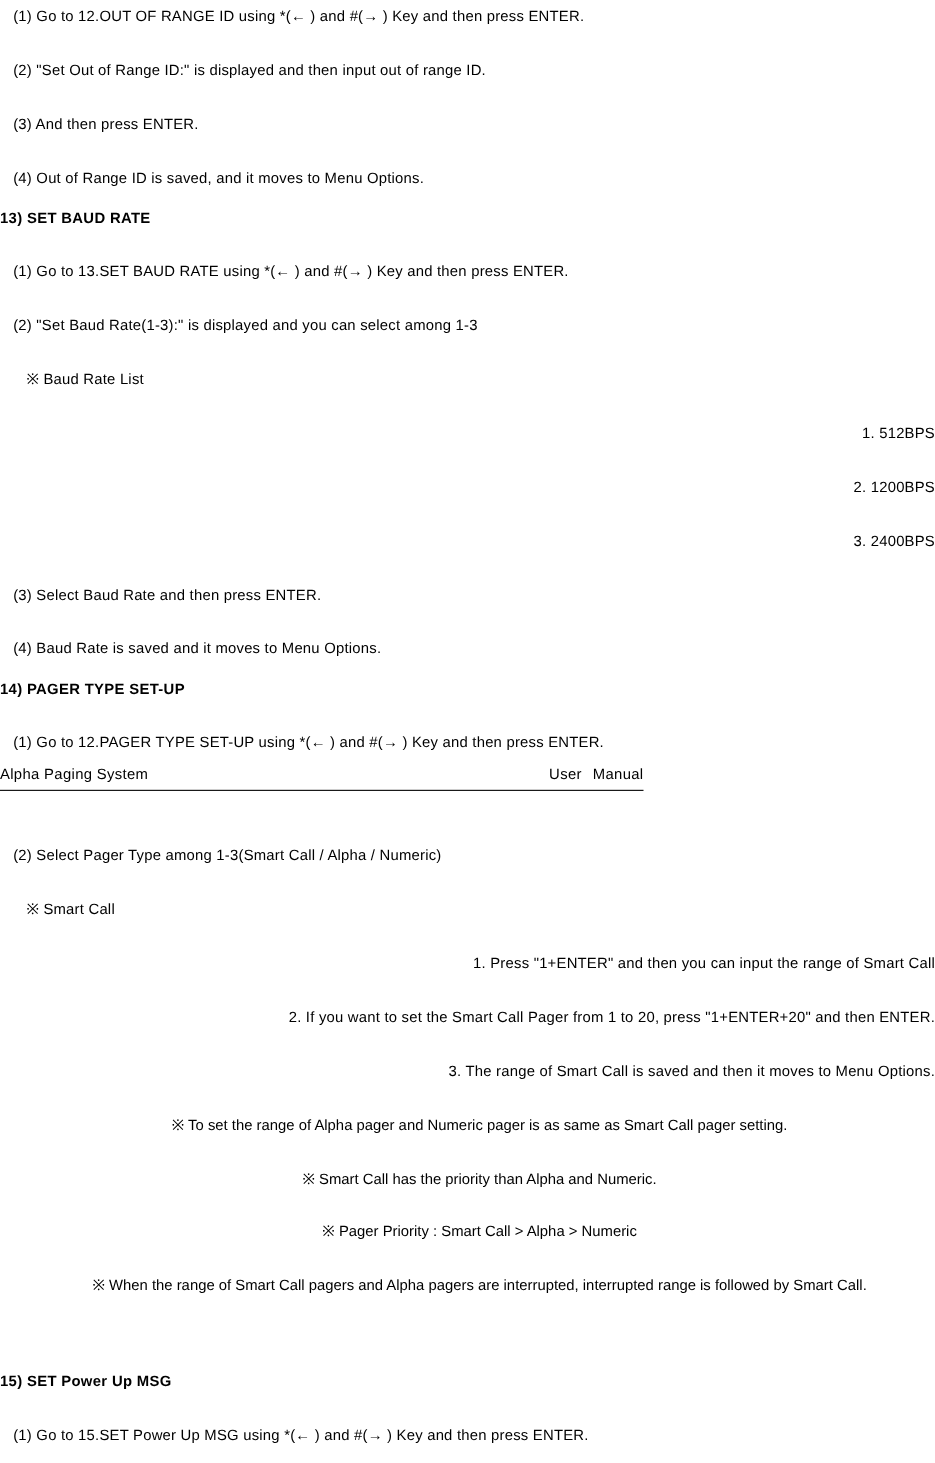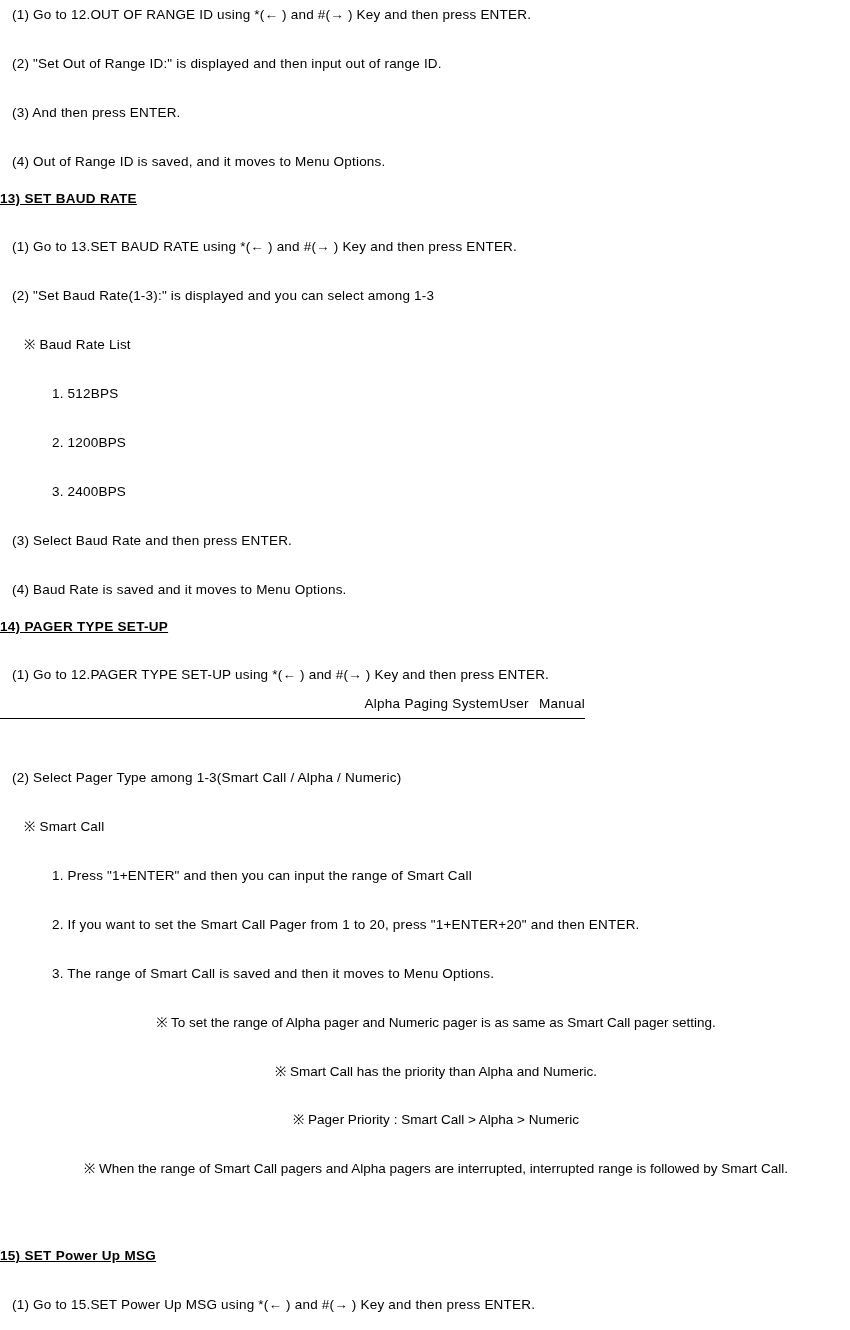--- a/index.html
+++ b/index.html
@@ -18,31 +18,31 @@
   }
   .step {
     margin: 6px 0 6px 12px;
     font-family: Liberation Sans, sans-serif;
     letter-spacing: 0.2px;
   }
   .heading {
     margin: 18px 0 6px 0;
     font-weight: bold;
     letter-spacing: 0.3px;
-    text-decoration: underline;
   }
   .indent1 {
     margin-left: 24px;
   }
   .indent2 {
     margin-left: 52px;
+    text-align: right;
   }
   .page-footer {
     display: flex;
-    justify-content: flex-end;
+    justify-content: space-between;
     margin: 10px 0 0 0;
     padding: 0 0 4px 0;
     border-bottom: 1.5px solid #000;
     width: 585px;
     font-weight: normal;
     letter-spacing: 0.3px;
   }
   .page-footer .right {
     word-spacing: 6px;
   }

